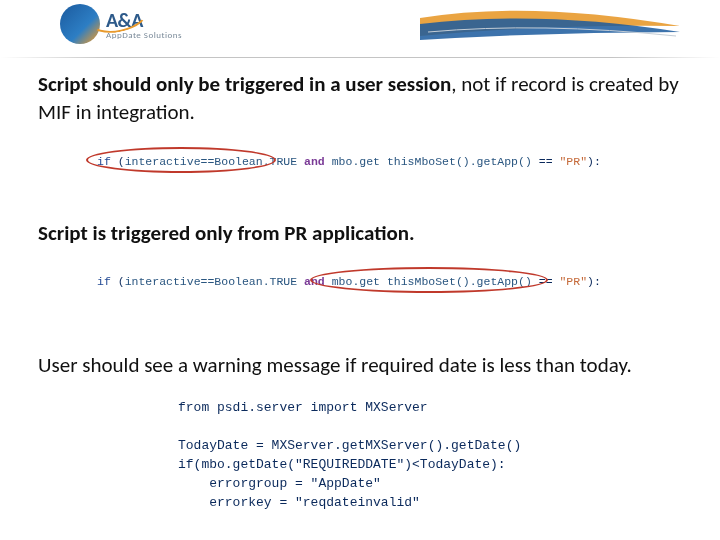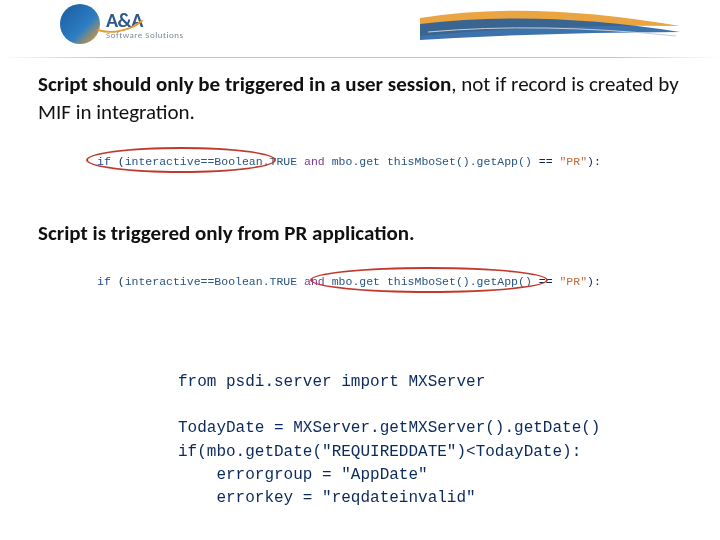--- a/index.html
+++ b/index.html
@@ -102,49 +102,49 @@
   .code-text {
     font-family: "Courier New", Courier, monospace;
     font-size: 11.5px;
     color: #0b2a5c;
     white-space: nowrap;
     position: absolute;
     left: 0;
     top: 6px;
   }
   .code-text .kw { color: #234a94; margin-left: 25px; }
-  .code-text .op { color: #7a3a96; font-weight: normal; text-align: right; }
+  .code-text .op { color: #7a3a96; font-weight: bold; text-align: right; }
   .code-text .cls { color: #2a5680; }
   .code-text .str { color: #c56a3a; }
   .ring {
     position: absolute;
     border: 2px solid #c0392b;
     border-radius: 50%;
     pointer-events: none;
   }
   .code-block2 {
     margin: 20px 0 0 140px;
     font-family: "Courier New", Courier, monospace;
-    font-size: 16px;
+    font-size: 13px;
     color: #0b2a5c;
     line-height: 1.45;
     white-space: pre;
   }
   .gap-lg { height: 34px; }
   .gap-md { height: 22px; }
 </style>
 </head>
 <body>
 
 <div class="header">
   <div class="logo">
     <div class="logo-globe"></div>
     <div class="logo-text">
       <span class="logo-main">A&amp;A</span>
-      <span class="logo-sub">Software Solutions</span>
+      <span class="logo-sub">AppDate Solutions</span>
     </div>
   </div>
   <div class="swoosh">
     <svg viewBox="0 0 260 40" preserveAspectRatio="none">
       <path d="M0 12 Q 110 -6 260 20 Q 130 18 0 30 Z" fill="#e89a2d" opacity="0.9"></path>
       <path d="M0 18 Q 120 4 260 26 Q 130 26 0 34 Z" fill="#1b5a9e" opacity="0.85"></path>
       <path d="M8 26 Q 120 16 256 30" stroke="#c4cdd6" stroke-width="1" fill="none"></path>
     </svg>
   </div>
   <div class="hr-line"></div>
@@ -177,20 +177,23 @@
       <span class="kw">if</span>
       <span>(</span><span class="cls">interactive==Boolean.TRUE</span>
       <span class="op">and</span>
       <span class="cls">mbo.get thisMboSet().getApp()</span><span> == </span><span class="str">"PR"</span><span>):</span>
     </div>
     <div class="ring" style="left:238px; top:-2px; width:238px; height:26px;"></div>
   </div>
 
   <div class="gap-lg"></div>
 
+  <p class="para">
+    <span>User should see a warning message if required date is less than today.</span>
+  </p>
 
   <div class="code-block2">from psdi.server import MXServer
 
 TodayDate = MXServer.getMXServer().getDate()
 if(mbo.getDate("REQUIREDDATE")&lt;TodayDate):
     errorgroup = "AppDate"
     errorkey = "reqdateinvalid"</div>
 
 </div>
 

